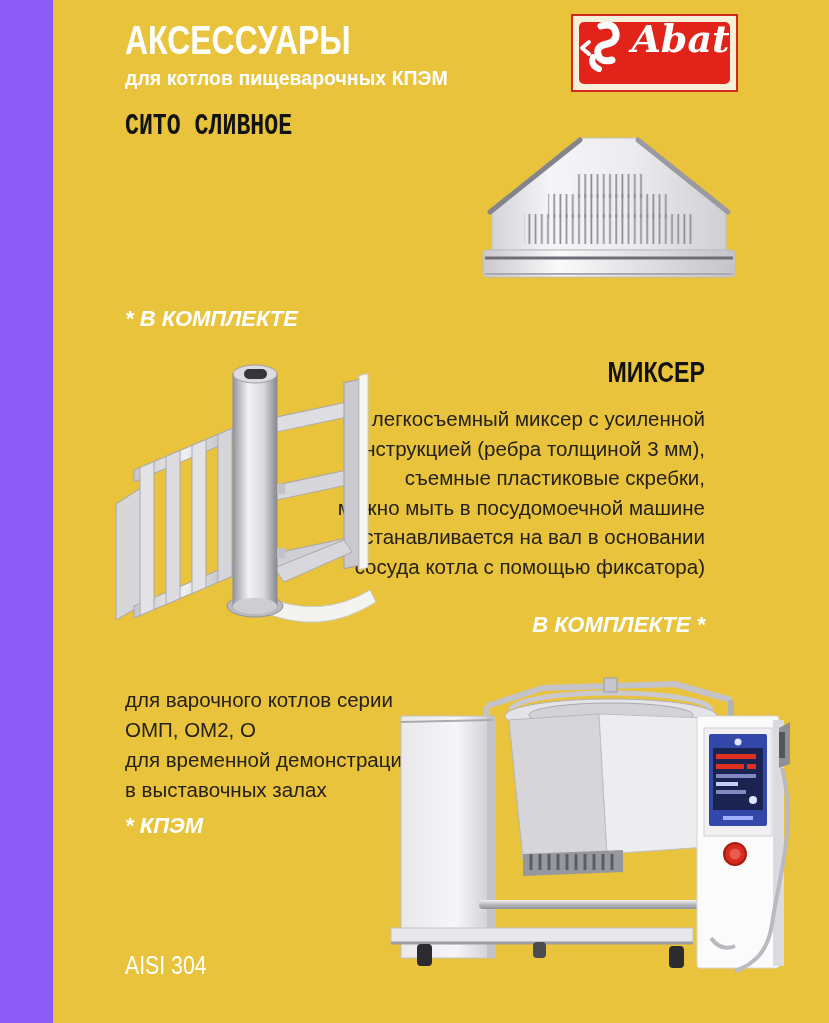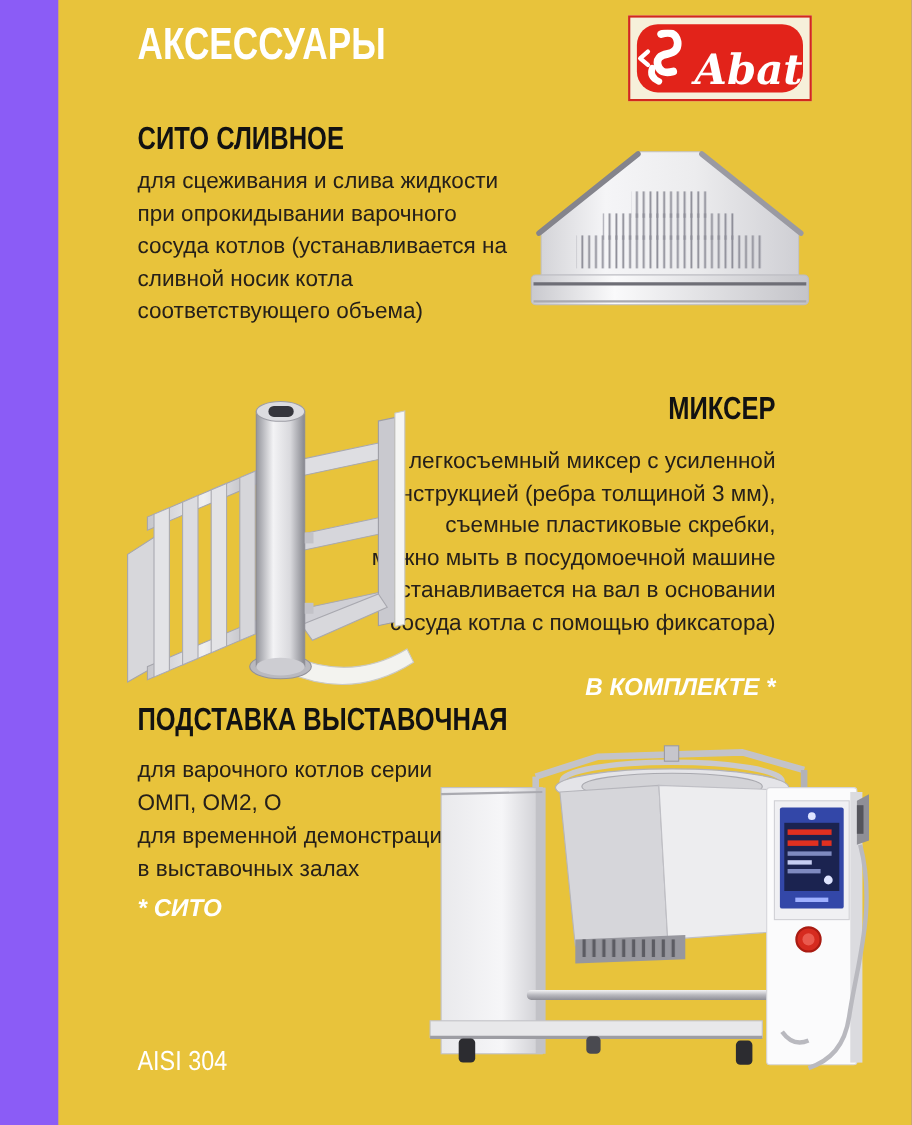--- a/index.html
+++ b/index.html
@@ -9,22 +9,22 @@
 
   
   .h-title{position:absolute;left:125px;top:20px;margin:0;color:#fff;font-size:41px;
            font-weight:bold;line-height:1;letter-spacing:0px;}
   .h-title .cond{display:inline-block;transform:scaleX(.78);transform-origin:left center;}
   .h-sub{position:absolute;left:125px;top:66px;color:#fff;font-size:21px;font-weight:bold;}
   .h-sub .cond{display:inline-block;transform:scaleX(.93);transform-origin:left center;}
 
   .logo{position:absolute;left:571px;top:14px;width:167px;height:78px;background:#f6f0da;
         border:2px solid #d2281e;box-sizing:border-box;display:flex;align-items:center;justify-content:center;}
-  .logo-inner{width:151px;height:62px;background:#e2231a;border-radius:19px;display:flex;
-              align-items:flex-end;justify-content:center;gap:6px;}
+  .logo-inner{width:151px;height:62px;background:#e2231a;border-radius:5px;display:flex;
+              align-items:flex-start;justify-content:center;gap:6px;}
   .logo-brand{color:#fff;font-family:"DejaVu Serif",serif;font-style:italic;font-weight:bold;
               font-size:38px;line-height:1;transform:translateY(-2px);}
 
   
   .sec-h{position:absolute;margin:0;color:#121212;font-size:29px;font-weight:bold;line-height:1;}
   .sec-h .cond{display:inline-block;transform:scaleX(.8);transform-origin:left center;}
   .sec-h.right .cond{transform-origin:right center;}
   .desc{position:absolute;color:#26201a;font-size:20.5px;line-height:29.5px;white-space:pre-line;}
   .note{position:absolute;color:#fff;font-size:22px;font-weight:bold;font-style:italic;}
   .right-align{text-align:right;}
@@ -37,40 +37,37 @@
   .img{position:absolute;}
   .img svg{display:block;}
 </style>
 </head>
 <body>
 
 <div class="page">
   <div class="canvas"></div>
 
   <h1 class="h-title"><span class="cond">АКСЕССУАРЫ</span></h1>
+  <div class="h-sub"><span class="cond">для котлов пищеварочных КПЭМ</span></div>
 
   <div class="logo">
     <div class="logo-inner">
       <span>
         <svg width="46" height="52" viewBox="0 0 46 52">
           <path d="M10,20 L3,26 L10,32" fill="none" stroke="#fff" stroke-width="4" stroke-linecap="round" stroke-linejoin="round"></path>
           <path d="M22,4 q13,-4 15,7 q1,9 -9,11 q-11,2 -9,10 q2,9 14,6" fill="none" stroke="#fff" stroke-width="7" stroke-linecap="round"></path>
           <path d="M20,47 q-9,-4 -6,-12" fill="none" stroke="#fff" stroke-width="6" stroke-linecap="round"></path>
         </svg>
       </span>
       <span class="logo-brand">Abat</span>
     </div>
   </div>
 
-  <h2 class="sec-h" style="left:125px;top:112px;"><span class="cond">СИТО СЛИВНОЕ</span></h2>
-  <div class="desc" style="left:125px;top:150px;width:345px;">для сцеживания и слива жидкости
-при опрокидывании варочного
-сосуда котлов (устанавливается на
-сливной носик котла
-соответствующего объема)</div>
+  <h2 class="sec-h" style="left:125px;top:112px;font-family:Liberation Mono, monospace;"><span class="cond">СИТО СЛИВНОЕ</span></h2>
+  <div class="note" style="left:125px;top:306px;">* В КОМПЛЕКТЕ</div>
 
   <div class="img" style="left:452px;top:116px;">
     <svg width="320" height="172" viewBox="0 0 320 172">
       <defs>
         <linearGradient id="sgrad" x1="0" y1="0" x2="1" y2="0">
           <stop offset="0" stop-color="#d4d4d8"></stop>
             <stop offset=".25" stop-color="#f5f5f7"></stop>
           <stop offset=".6" stop-color="#ececee"></stop>
             <stop offset="1" stop-color="#cfcfd4"></stop>
         </linearGradient>
@@ -146,26 +143,25 @@
       <ellipse cx="143" cy="254" rx="28" ry="11" fill="#b9b9bf" stroke="#92929a"></ellipse>
       <rect x="121" y="22" width="44" height="232" fill="url(#cylg)" stroke="#8e8e96"></rect>
       <ellipse cx="143" cy="254" rx="22" ry="8" fill="#cdcdd2"></ellipse>
       <ellipse cx="143" cy="22" rx="22" ry="9" fill="#dcdce0" stroke="#9d9da5"></ellipse>
       <rect x="132" y="17" width="23" height="10" rx="5" fill="#35353c"></rect>
       <rect x="165" y="132" width="8" height="10" fill="#c2c2c8"></rect>
       <rect x="165" y="196" width="8" height="10" fill="#c2c2c8"></rect>
     </svg>
   </div>
 
-  <h2 class="sec-h" style="left:125px;top:641px;"><span class="cond">ПОДСТАВКА ВЫСТАВОЧНАЯ</span></h2>
   <div class="desc" style="left:125px;top:685px;width:340px;line-height:30px;">для варочного котлов серии
 ОМП, ОМ2, О
 для временной демонстрации
 в выставочных залах</div>
-  <div class="note" style="left:125px;top:813px;">* СИТО</div>
+  <div class="note" style="left:125px;top:813px;">* КПЭМ</div>
 
   <div class="img" style="left:383px;top:676px;">
     <svg width="410" height="320" viewBox="0 0 410 320">
       <defs>
         <linearGradient id="pilg" x1="0" y1="0" x2="1" y2="0">
           <stop offset="0" stop-color="#e9e9ec"></stop>
             <stop offset=".6" stop-color="#f6f6f8"></stop>
           <stop offset="1" stop-color="#cdcdd2"></stop>
         </linearGradient>
         <linearGradient id="tubeg" x1="0" y1="0" x2="0" y2="1">

